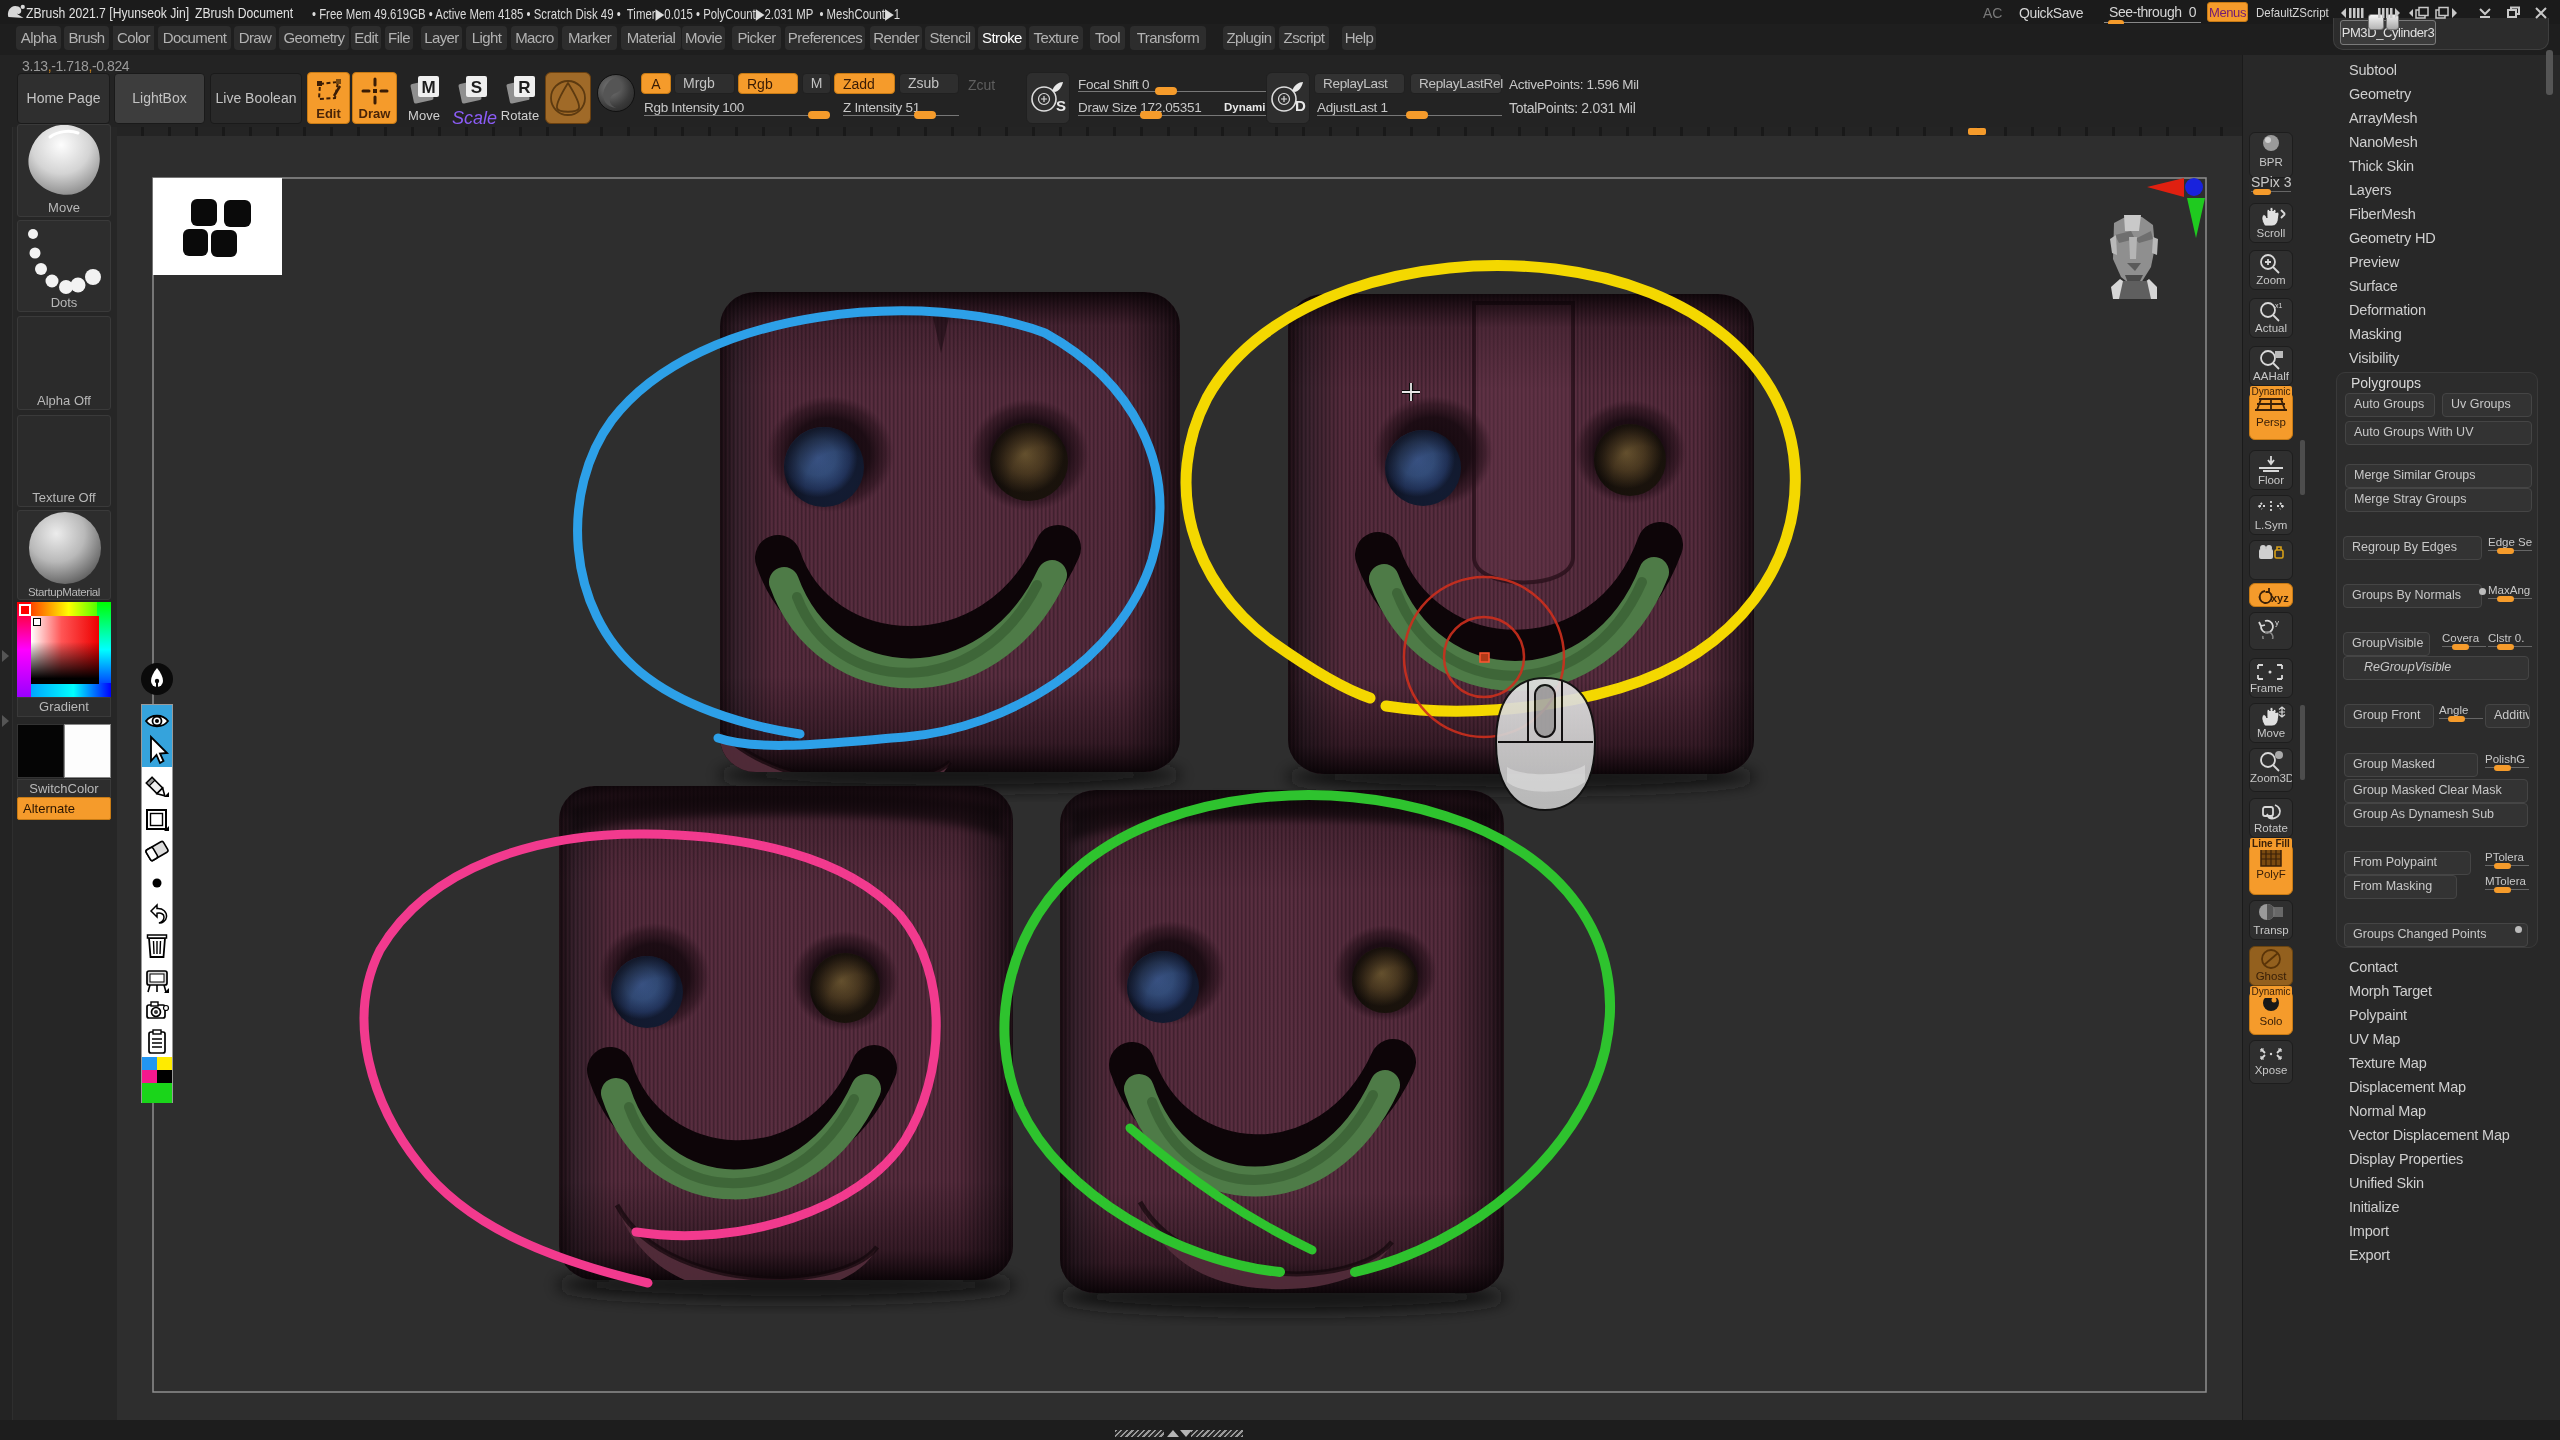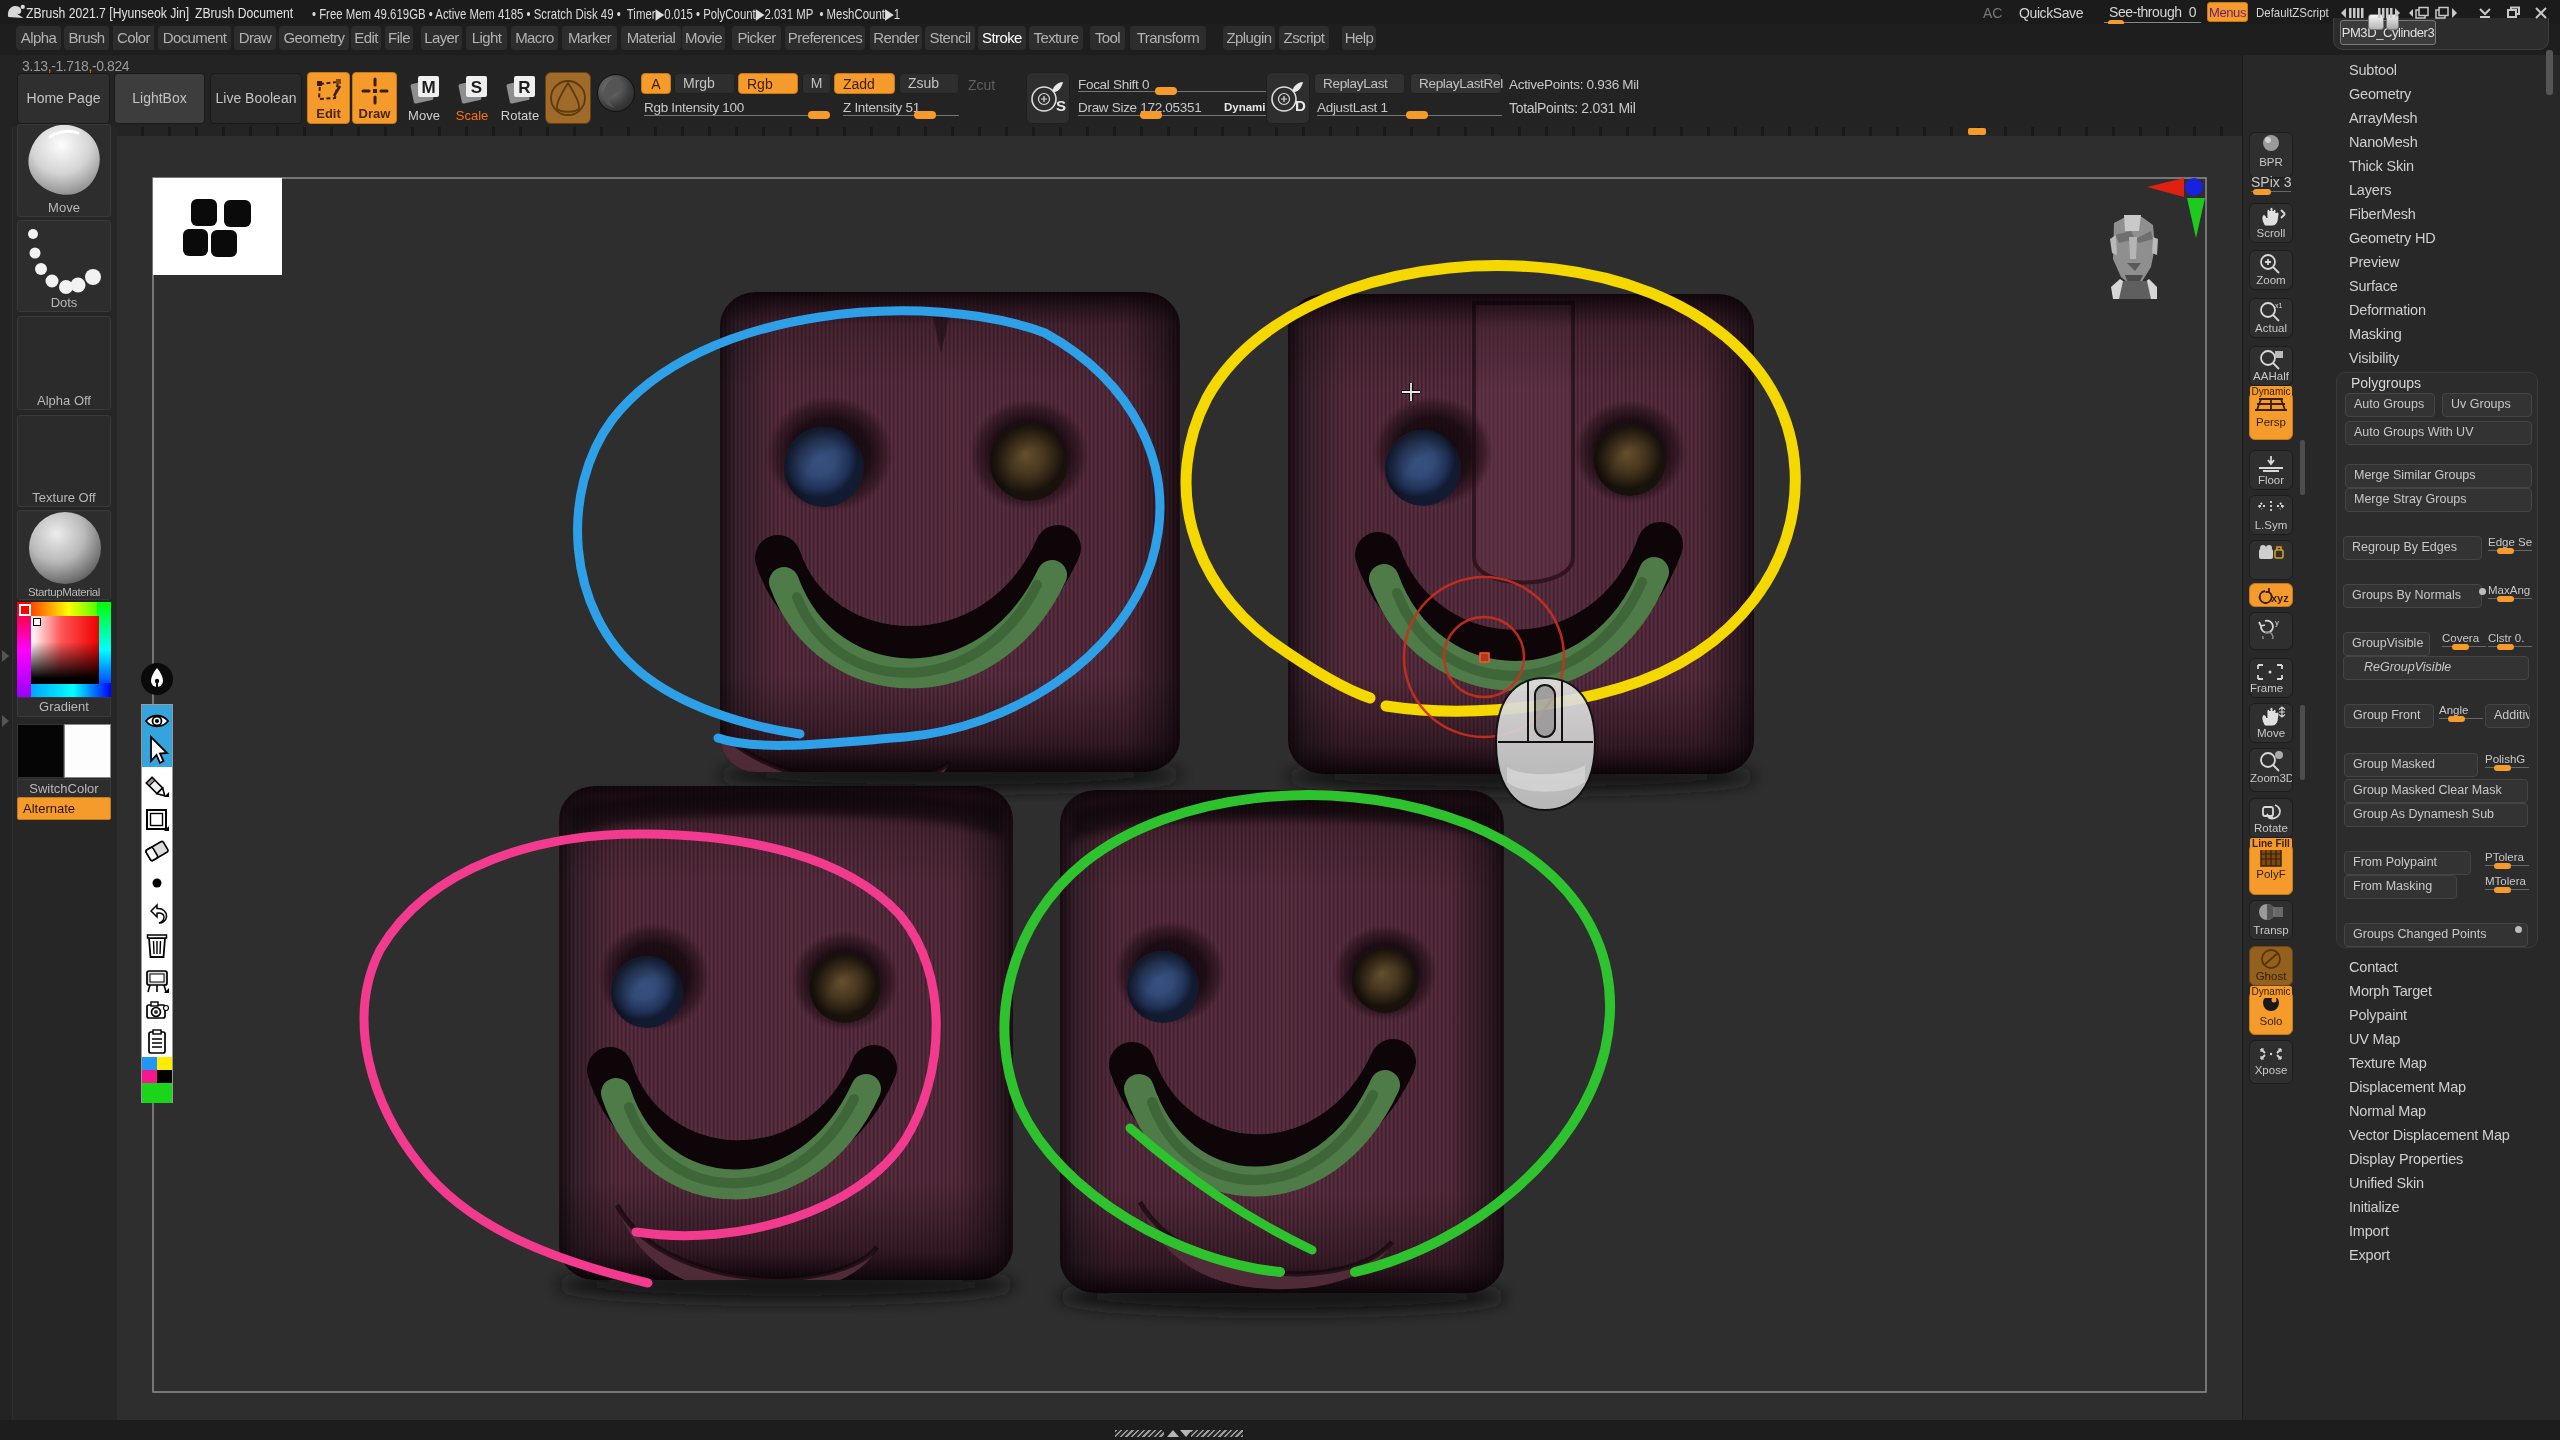--- a/index.html
+++ b/index.html
@@ -122,21 +122,21 @@
       <text x="21.5" y="19.5" font-size="17" font-weight="bold" fill="#1d1d1d" text-anchor="middle" font-family="Liberation Sans">M</text>
     </svg>
     <div style="font-size:13px;color:#cfcfcf;margin-top:-3px;">Move</div>
   </div>
   <div class="abs" style="left:452px;top:18px;width:40px;text-align:center;">
     <svg width="34" height="34" viewBox="0 0 34 34">
       <rect x="5" y="9" width="20" height="20" rx="2" fill="#8f8f8f" transform="rotate(-12 15 19)"></rect>
       <rect x="11" y="3" width="21" height="21" rx="2" fill="#efefef"></rect>
       <text x="21.5" y="19.5" font-size="17" font-weight="bold" fill="#1d1d1d" text-anchor="middle" font-family="Liberation Sans">S</text>
     </svg>
-    <div style="font-size:13px;color:#f97316;margin-top:-3px;">Scale</div>
+    <div style="font-size:18px;color:#8b5cf6;margin-top:-3px;font-style:italic;">Scale</div>
   </div>
   <div class="abs" style="left:498px;top:18px;width:44px;text-align:center;">
     <svg width="34" height="34" viewBox="0 0 34 34">
       <rect x="5" y="9" width="20" height="20" rx="2" fill="#8f8f8f" transform="rotate(-12 15 19)"></rect>
       <rect x="11" y="3" width="21" height="21" rx="2" fill="#efefef"></rect>
       <text x="21.5" y="19.5" font-size="17" font-weight="bold" fill="#1d1d1d" text-anchor="middle" font-family="Liberation Sans">R</text>
     </svg>
     <div style="font-size:13px;color:#cfcfcf;margin-top:-3px;">Rotate</div>
   </div>
 
@@ -191,21 +191,21 @@
       <path d="M17 23 L17 29 M14 26 L20 26" stroke="#ddd" stroke-width="1.2"></path>
       <path d="M25 18 C27 12 32 9 36 9 C35 14 32 18 28 19 Z" fill="#e8e8e8"></path>
       <text x="28" y="38" font-size="15" font-weight="bold" fill="#e8e8e8" font-family="Liberation Sans">D</text>
     </svg>
   </div>
   <div class="btn" style="left:1314px;top:18px;width:91px;height:21px;font-size:13.5px;line-height:19px;text-align:left;padding-left:8px;background:#323232;letter-spacing:-0.3px;">ReplayLast</div>
   <div class="btn" style="left:1410px;top:18px;width:92px;height:21px;font-size:13.5px;line-height:19px;text-align:left;padding-left:8px;background:#323232;letter-spacing:-0.3px;">ReplayLastRel</div>
   <div class="txt" style="left:1317px;top:45px;font-size:13.5px;letter-spacing:-0.3px;color:#c8c8c8;">AdjustLast 1</div>
   <div class="abs" style="left:1317px;top:60px;width:185px;height:1px;background:#777;"></div>
   <div class="abs" style="left:1406px;top:56px;width:22px;height:8px;border-radius:4px;background:#f59b2b;"></div>
-  <div class="txt" style="left:1509px;top:22px;font-size:13.5px;letter-spacing:-0.3px;color:#c8c8c8;">ActivePoints: 0.936 Mil</div>
+  <div class="txt" style="left:1509px;top:22px;font-size:13.5px;letter-spacing:-0.3px;color:#c8c8c8;">ActivePoints: 1.596 Mil</div>
   <div class="txt" style="left:1509px;top:45px;font-size:14px;letter-spacing:-0.3px;color:#c8c8c8;">TotalPoints: 2.031 Mil</div>
 </div>
 
 <div class="abs" id="lefttray" style="left:0;top:127px;width:117px;height:1293px;background:#262626;">
 
   <div class="abs" style="left:0;top:0;width:13px;height:1293px;background:#232323;border-right:1px solid #2e2e2e;"></div>
   <div class="abs" style="left:2px;top:523px;width:0;height:0;border-top:6px solid transparent;border-bottom:6px solid transparent;border-left:7px solid #555;"></div>
   <div class="abs" style="left:2px;top:588px;width:0;height:0;border-top:6px solid transparent;border-bottom:6px solid transparent;border-left:7px solid #555;"></div>
 
   <div class="abs" style="left:17px;top:-3px;width:94px;height:93px;background:#2d2d2d;border:1px solid #3a3a3a;border-radius:3px;overflow:hidden;">

